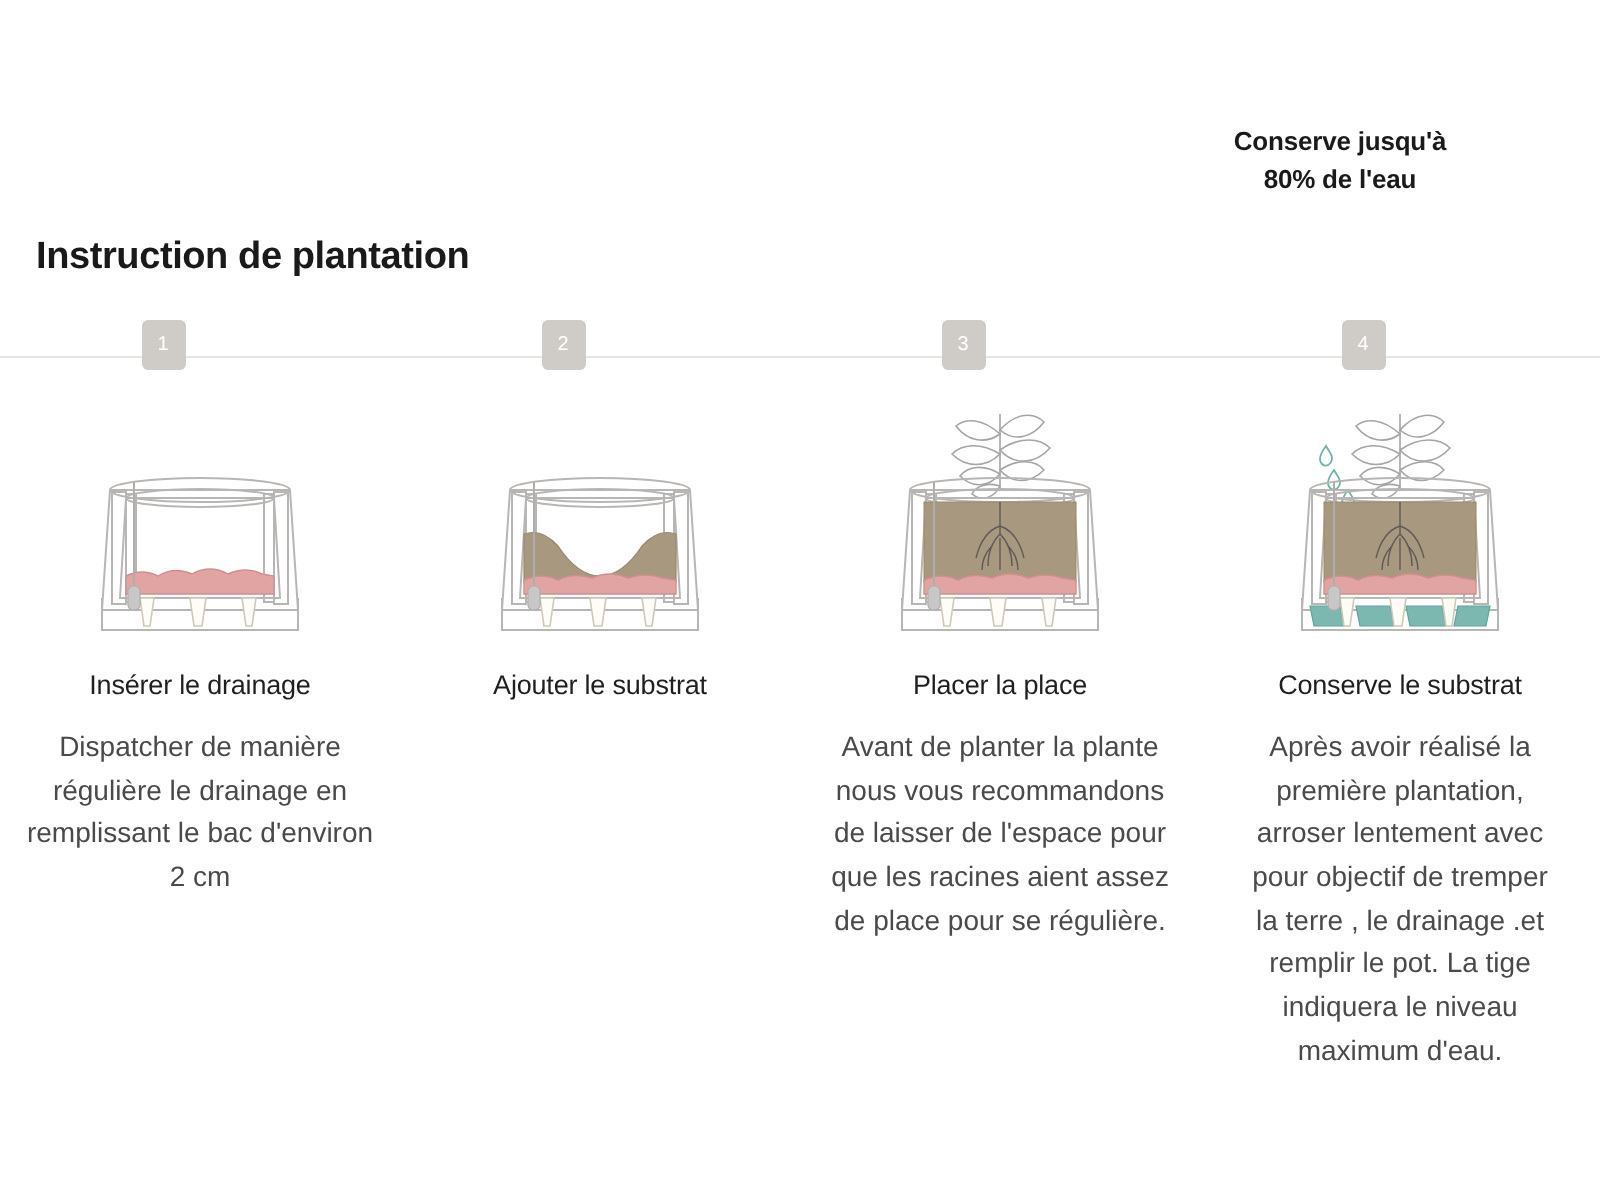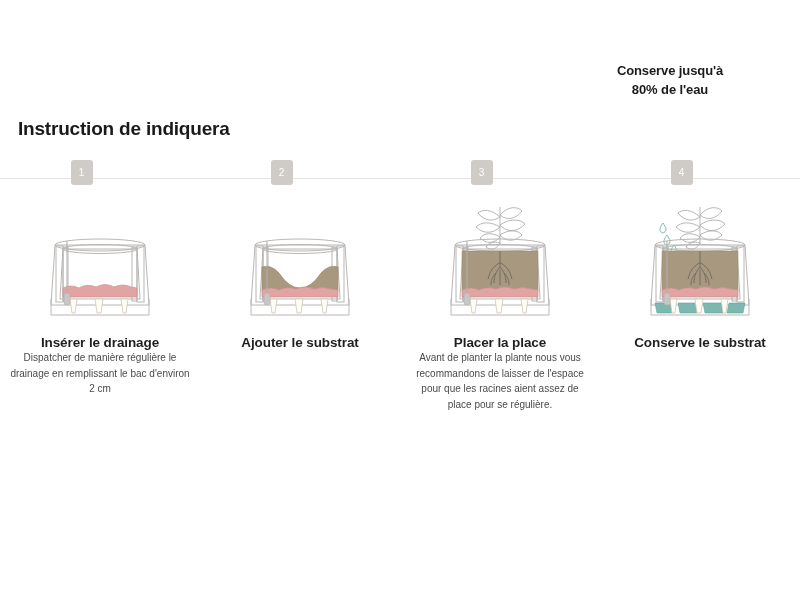--- a/index.html
+++ b/index.html
@@ -95,48 +95,48 @@
     display: flex;
     align-items: flex-end;
     justify-content: center;
   }
   .illus svg { display: block; }
 
   
   .step-title {
     margin-top: 14px;
     font-size: 13.5px;
-    font-weight: bold;
+    font-weight: normal;
     color: #1f1f1f;
     text-align: center;
     letter-spacing: -0.1px;
   }
   .step-body {
-    margin-top: 0;
+    margin-top: 13px;
     width: 172px;
-    font-size: 10px;
+    font-size: 14px;
     line-height: 1.55;
     color: #4a4a4a;
     text-align: center;
   }
 
   .step-1 .step-body { width: 180px; }
   .step-4 .step-body { width: 160px; }
 </style>
 </head>
 <body>
 
 <div class="page">
 
   <div class="water-claim">
     <div>Conserve jusqu'à</div>
     <div>80% de l'eau</div>
   </div>
 
-  <div class="page-title">Instruction de indiquera</div>
+  <div class="page-title">Instruction de plantation</div>
 
   <div class="timeline"></div>
 
   <div class="steps">
 
     <div class="step step-1">
       <div class="step-badge">1</div>
 
       <div class="illus">
         <svg width="118" height="90" viewBox="0 0 118 90">
@@ -330,16 +330,17 @@
           </g>
           <path d="M10 98 L10 114 L108 114 L108 98" fill="none" stroke="#b8b6b4" stroke-width="1"></path>
           <g stroke="#b0aeac" stroke-width="1" fill="none">
             <line x1="26" y1="40" x2="26" y2="92"></line>
           </g>
           <rect x="23" y="92" width="6" height="12" rx="2.5" fill="#c9c7c5" stroke="#b0aeac" stroke-width="0.6"></rect>
         </svg>
       </div>
 
       <div class="step-title">Conserve le substrat</div>
+      <div class="step-body">Après avoir réalisé la première plantation, arroser lentement avec pour objectif de tremper la terre , le drainage .et remplir le pot. La tige indiquera le niveau maximum d'eau.</div>
     </div>
 
   </div>
 </div>
 
 </body></html>

